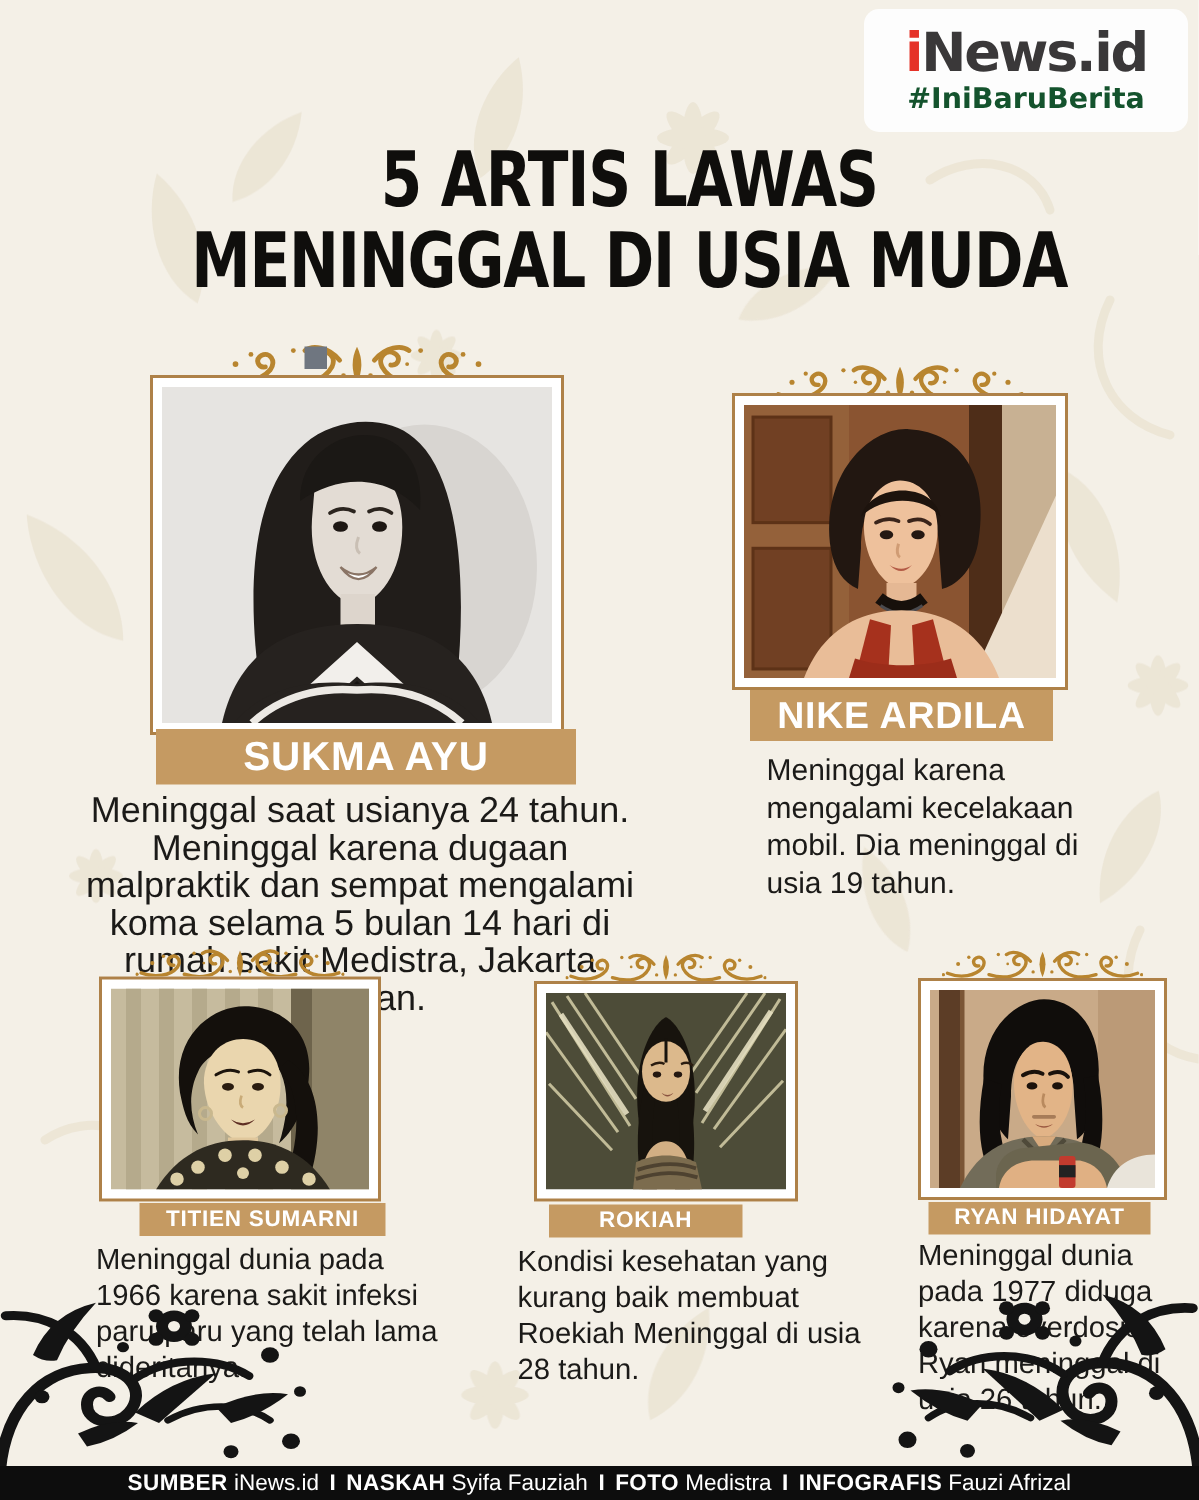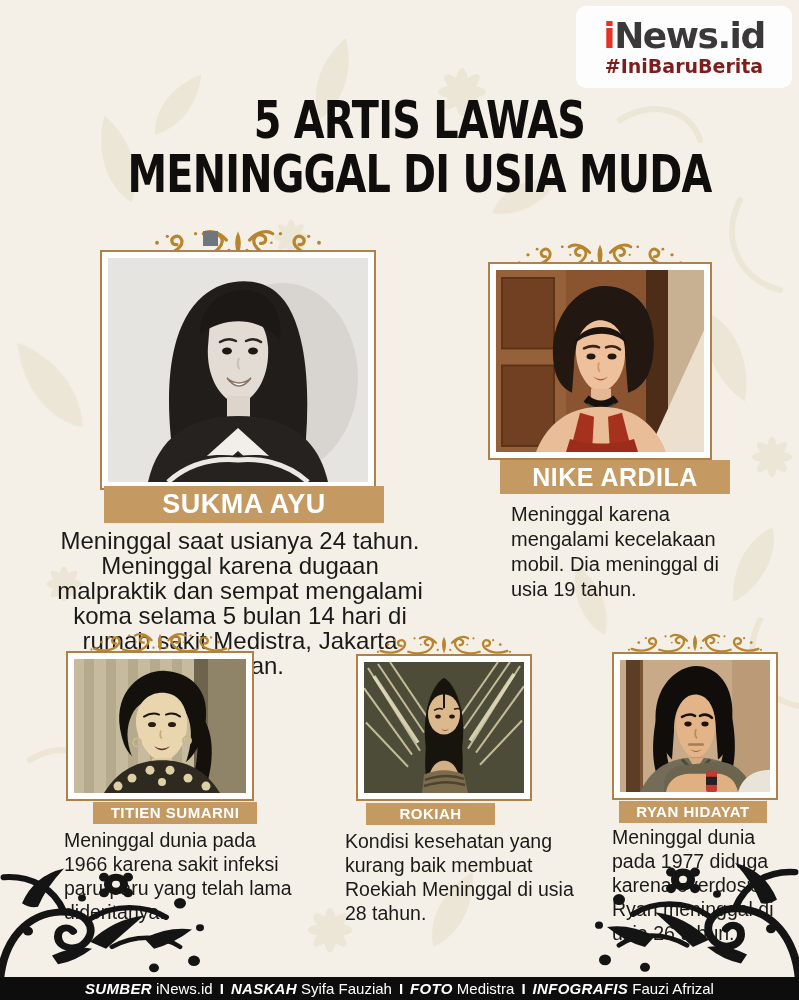--- a/index.html
+++ b/index.html
@@ -4,42 +4,42 @@
 <style>
   html,body{margin:0;padding:0;}
   .canvas{position:relative;width:799px;height:1000px;overflow:hidden;background:#f4f0e7;font-family:"Liberation Sans",sans-serif;}
   .bgpattern{position:absolute;left:0;top:0;width:799px;height:1000px;z-index:0;}
 
   
   .logo-card{position:absolute;left:576px;top:6px;width:216px;height:82px;background:#fdfdfd;border-radius:10px;z-index:3;
     display:flex;flex-direction:column;align-items:center;justify-content:center;}
   .logo-line{font-family:"DejaVu Sans",sans-serif;font-weight:800;font-size:36px;line-height:37px;color:#3a3839;letter-spacing:-1.5px;}
   .logo-line .red{color:#e53228;}
-  .logo-tag{font-family:"DejaVu Sans",sans-serif;font-weight:700;font-size:19px;color:#7f1d1d;margin-top:1px;letter-spacing:0;}
+  .logo-tag{font-family:"DejaVu Sans",sans-serif;font-weight:700;font-size:19px;color:#14532d;margin-top:1px;letter-spacing:0;}
 
   
   .title{position:absolute;left:0;top:94px;width:799px;z-index:2;color:#0f0e0c;
     font-family:"DejaVu Sans",sans-serif;font-weight:800;font-size:51px;line-height:54px;margin-left:20px;}
   .tline{transform:scaleX(0.78);transform-origin:50% 50%;text-align:center;white-space:nowrap;letter-spacing:-1px;}
 
   
   .orn{position:absolute;z-index:1;}
   .frame{position:absolute;background:#fff;border:2px solid #ae8148;padding:6px;box-sizing:border-box;z-index:1;}
   .frame svg{display:block;width:100%;height:100%;}
   .plate{position:absolute;background:#c59a62;color:#fff;font-weight:bold;text-align:center;z-index:2;letter-spacing:0.5px;box-sizing:border-box;}
   .desc{position:absolute;color:#1b1a18;margin:0;z-index:1;}
 
   .c1-frame{left:100px;top:250px;width:276px;height:240px;}
   .c1-orn{left:113px;top:226px;width:250px;height:36px;}
   .c1-plate{left:104px;top:486px;width:280px;height:37px;font-size:27px;line-height:37px;}
   .c1-desc{left:52px;top:528px;width:376px;font-size:24px;line-height:25px;text-align:center;}
 
   .c2-frame{left:488px;top:262px;width:224px;height:198px;}
   .c2-orn{left:496px;top:240px;width:208px;height:32px;}
-  .c2-plate{left:500px;top:460px;width:230px;height:34px;font-size:25px;line-height:34px;}
+  .c2-plate{left:500px;top:460px;width:202px;height:34px;font-size:25px;line-height:34px;}
   .c2-desc{left:511px;top:502px;width:210px;font-size:20px;line-height:25px;text-align:left;}
 
   .c3-frame{left:66px;top:651px;width:188px;height:150px;}
   .c3-orn{left:76px;top:630px;width:168px;height:26px;}
   .c3-plate{left:93px;top:802px;width:164px;height:22px;font-size:15px;line-height:22px;}
   .c3-desc{left:64px;top:828px;width:240px;font-size:19.5px;line-height:24px;}
 
   .c4-frame{left:356px;top:654px;width:176px;height:147px;}
   .c4-orn{left:364px;top:633px;width:160px;height:25px;}
   .c4-plate{left:366px;top:803px;width:129px;height:22px;font-size:15px;line-height:22px;}
@@ -52,21 +52,21 @@
 
   .artifact{position:absolute;left:203px;top:231px;width:15px;height:15px;background:#6f7680;z-index:2;}
 
   .corner{position:absolute;z-index:2;}
   .corner-left{left:-6px;top:858px;width:220px;height:122px;}
   .corner-right{right:-6px;top:852px;width:220px;height:128px;transform:scaleX(-1);}
 
   
   .footer{position:absolute;left:0;top:977px;width:799px;height:23px;background:#0d0d0d;color:#fff;z-index:4;
     display:flex;align-items:center;justify-content:center;gap:7px;font-size:15px;white-space:nowrap;}
-  .footer b{font-weight:bold;letter-spacing:0.3px;font-style:italic;}
+  .footer b{font-weight:bold;letter-spacing:0.3px;}
   .footer .sep{font-weight:bold;}
 </style>
 </head>
 <body>
 
 <div class="canvas">
 
   <svg width="0" height="0" style="position:absolute">
     <defs>
       <symbol id="orn" viewBox="0 0 300 56">

